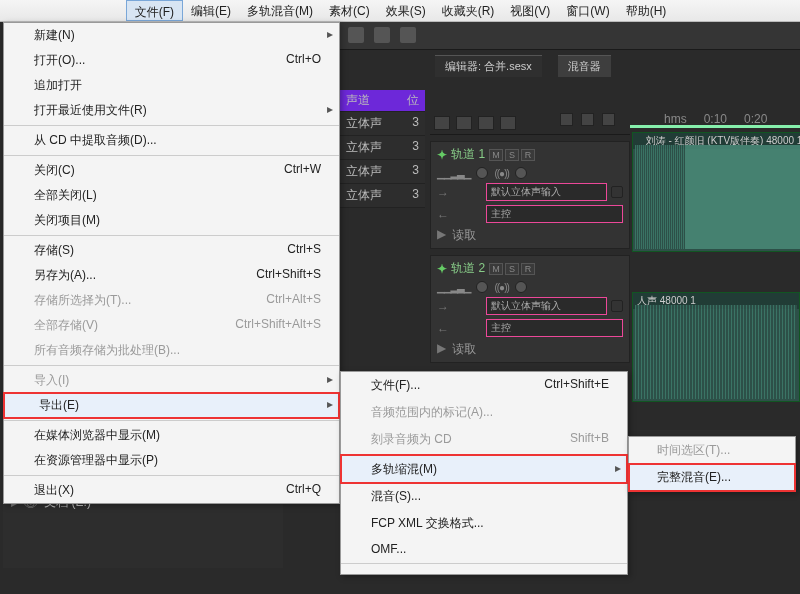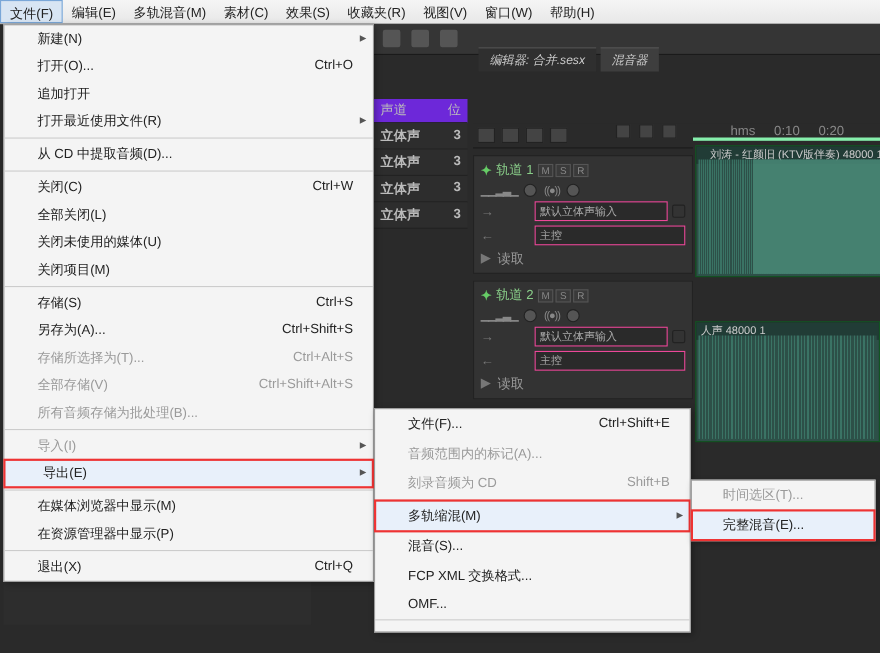--- a/index.html
+++ b/index.html
@@ -1,45 +1,45 @@
 <!DOCTYPE html>
 <html><head>
 <meta charset="utf-8">
 <style>
 * { margin: 0; padding: 0; box-sizing: border-box; font-family: "Microsoft YaHei", sans-serif; font-size: 12px; }
 body { background: #2a2a2a; width: 800px; height: 594px; overflow: hidden; position: relative; }
 
-.menubar { background: linear-gradient(#f5f5f5, #e8e8e8); height: 22px; display: flex; border-bottom: 1px solid #bbb; }
+.menubar { background: linear-gradient(#f5f5f5, #e8e8e8); height: 22px; display: flex; border-bottom: 1px solid #bbb; justify-content: center; }
 .menubar-item { padding: 3px 8px; color: #222; cursor: pointer; }
 .menubar-item.active { background: #d8e5f3; border: 1px solid #a8c; border-color: #7aa7d8; }
 
 .file-menu { position: absolute; left: 3px; top: 22px; width: 337px; background: #f4f4f4; border: 1px solid #999; box-shadow: 2px 2px 6px rgba(0,0,0,0.3); z-index: 100; }
 .menu-row { display: flex; justify-content: space-between; padding: 4px 18px 4px 30px; color: #222; position: relative; }
 .menu-row.disabled { color: #9a9a9a; }
 .menu-row.sep { border-top: 1px solid #ccc; margin-top: 2px; padding-top: 6px; }
 .menu-row .arrow { position: absolute; right: 6px; color: #555; }
 .menu-row.highlighted { background: #e8f0fa; }
 .menu-row.redbox { outline: 2px solid #e33; outline-offset: -1px; padding-left: 35px; }
 
 .sub-menu { position: absolute; left: 340px; top: 371px; width: 288px; background: #f4f4f4; border: 1px solid #999; box-shadow: 2px 2px 6px rgba(0,0,0,0.3); z-index: 110; }
 .sub-menu .menu-row { padding: 5px 18px 5px 30px; }
 
 .sub-menu2 { position: absolute; left: 628px; top: 436px; width: 168px; background: #f4f4f4; border: 1px solid #999; box-shadow: 2px 2px 6px rgba(0,0,0,0.3); z-index: 120; }
 .sub-menu2 .menu-row { padding: 5px 14px 5px 28px; }
 
 .toolbar-dark { position: absolute; left: 340px; top: 22px; right: 0; height: 28px; background: #353535; border-bottom: 1px solid #1a1a1a; display: flex; gap: 10px; padding: 5px 8px; }
 .tb-icon { width: 16px; height: 16px; background: #555; border-radius: 2px; }
 
-.editor-tabs { position: absolute; left: 435px; top: 43px; height: 22px; display: flex; gap: 4px; font-style: italic; }
+.editor-tabs { position: absolute; left: 435px; top: 55px; height: 22px; display: flex; gap: 16px; }
 .ed-tab { background: #3e3e3e; color: #ccc; padding: 3px 10px; font-size: 11px; border-top: 1px solid #555; }
 .ed-tab.active { background: #2f2f2f; }
 
 .track-panel { position: absolute; left: 340px; top: 90px; width: 85px; color: #bbb; font-size: 11px; }
 .th-row { display: flex; justify-content: space-between; padding: 2px 6px; background: #6d28d9; border-bottom: 1px solid #222; }
-.stereo-row { display: flex; justify-content: space-between; padding: 3px 6px; background: #2d2d2d; border-bottom: 1px solid #222; font-weight: bold; }
+.stereo-row { display: flex; justify-content: space-between; padding: 3px 6px; background: #2d2d2d; border-bottom: 1px solid #222; }
 
 .mixer-area { position: absolute; left: 430px; top: 112px; width: 200px; }
 .mix-toolbar { display: flex; gap: 6px; padding: 4px; background: #2a2a2a; border-bottom: 1px solid #1a1a1a; }
 .mix-btn { width: 16px; height: 14px; background: #444; border: 1px solid #222; }
 
 .track-block { background: #333; border: 1px solid #222; margin-top: 6px; padding: 4px 6px; }
 .track-title { color: #8c8; font-size: 11px; display: flex; align-items: center; gap: 4px; }
 .track-title .plus { color: #6c6; font-weight: bold; }
 .msr { float: right; display: flex; gap: 2px; }
 .msr span { width: 14px; height: 12px; background: #3a3a3a; border: 1px solid #555; color: #888; font-size: 9px; text-align: center; line-height: 10px; }
@@ -251,23 +251,20 @@
       <span>从 CD 中提取音频(D)...</span>
     </div>
     <div class="menu-row sep">
       <span>关闭(C)</span>
       <span>Ctrl+W</span>
     </div>
     <div class="menu-row">
       <span>全部关闭(L)</span>
     </div>
     <div class="menu-row">
-      <span>关闭未使用的媒体(U)</span>
-    </div>
-    <div class="menu-row">
       <span>关闭项目(M)</span>
     </div>
     <div class="menu-row sep">
       <span>存储(S)</span>
       <span>Ctrl+S</span>
     </div>
     <div class="menu-row">
       <span>另存为(A)...</span>
       <span>Ctrl+Shift+S</span>
     </div>

